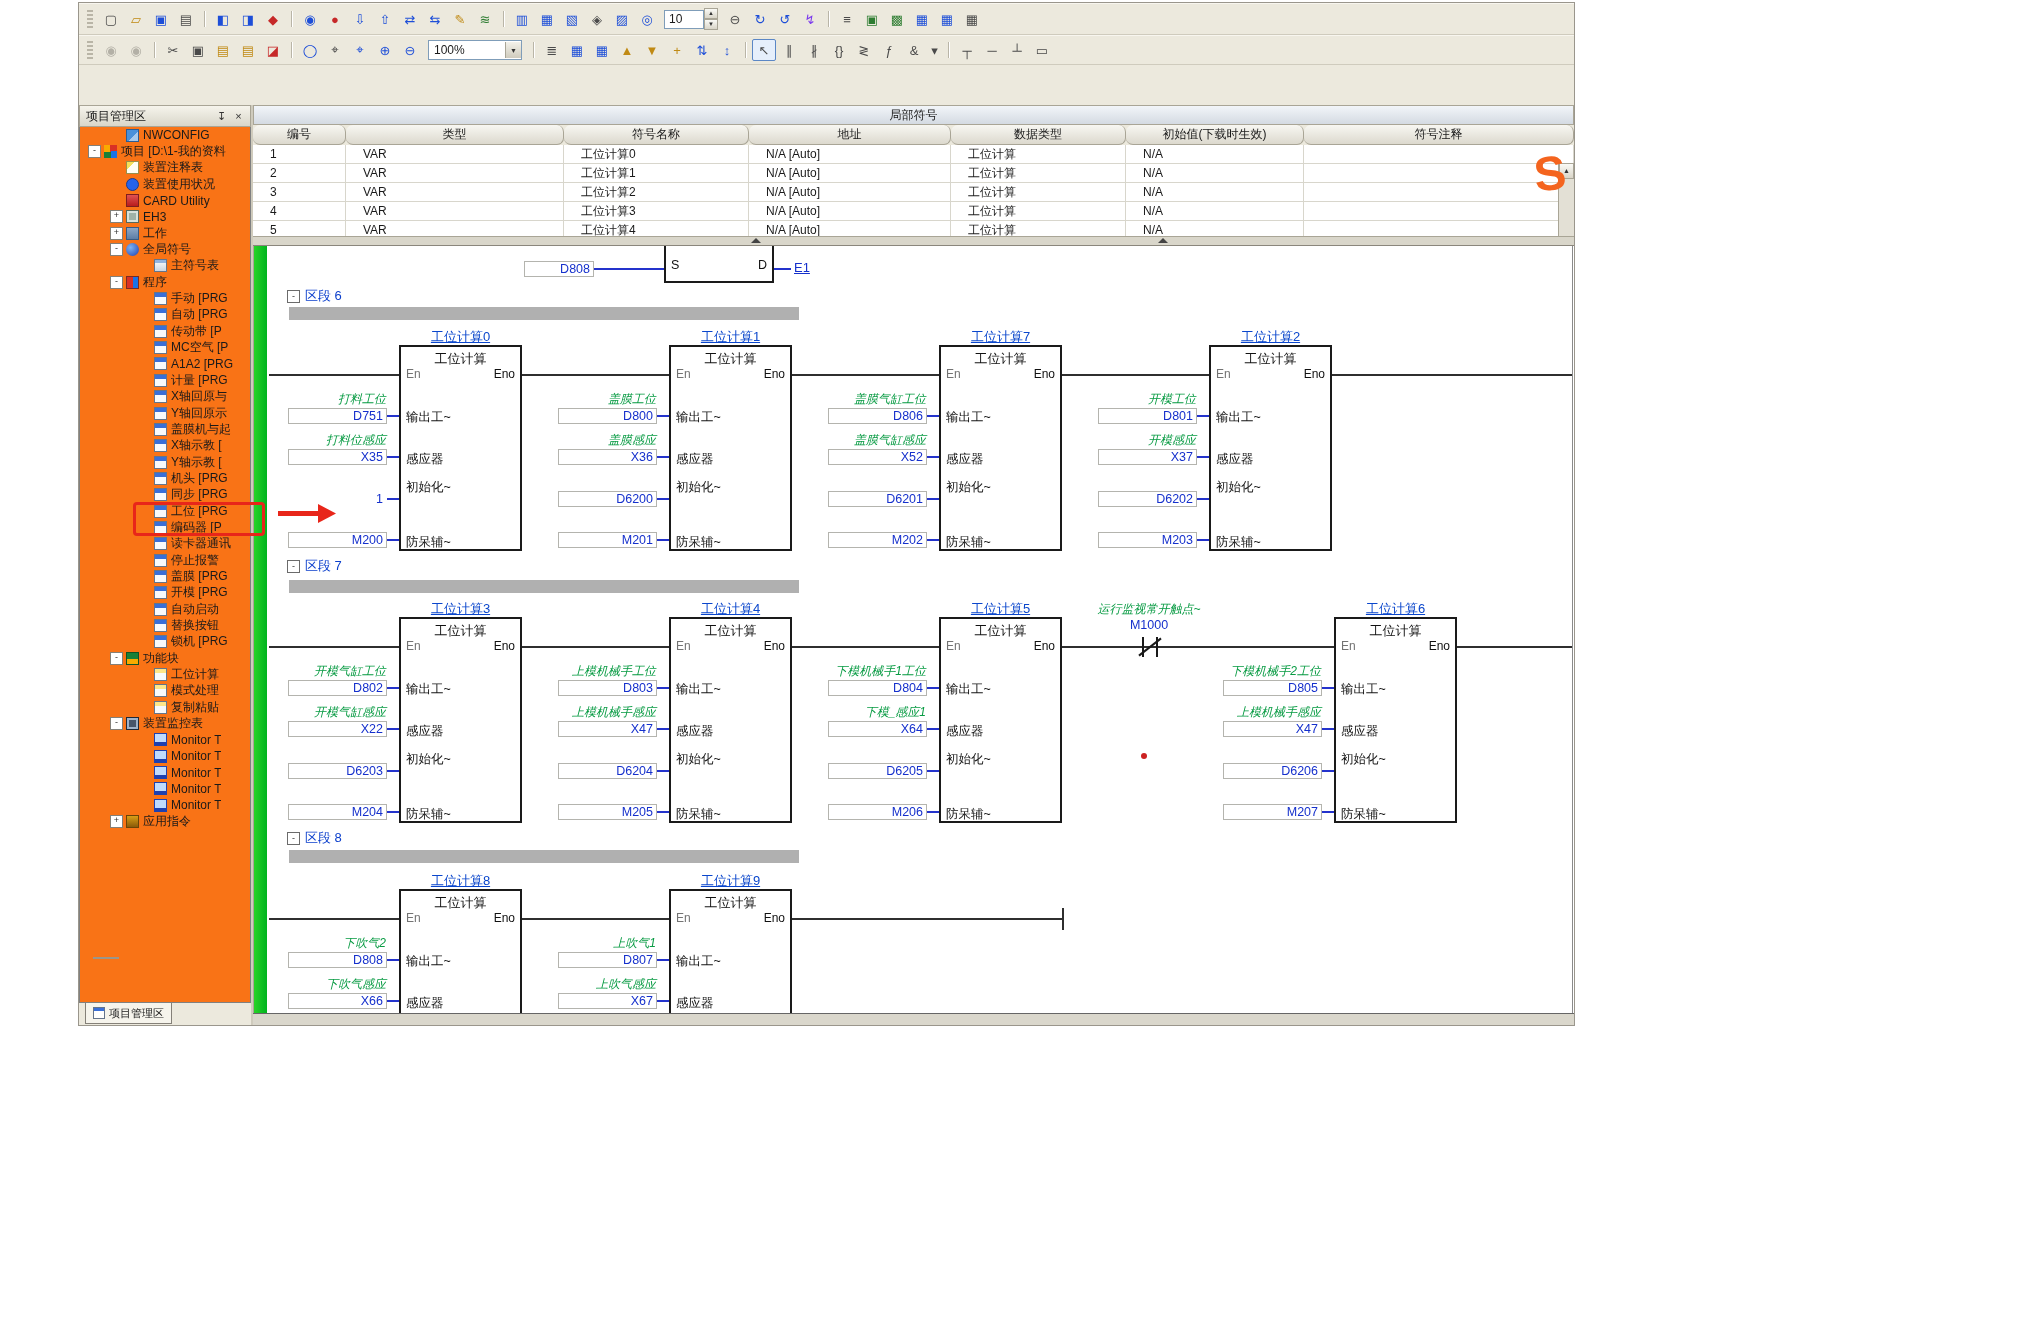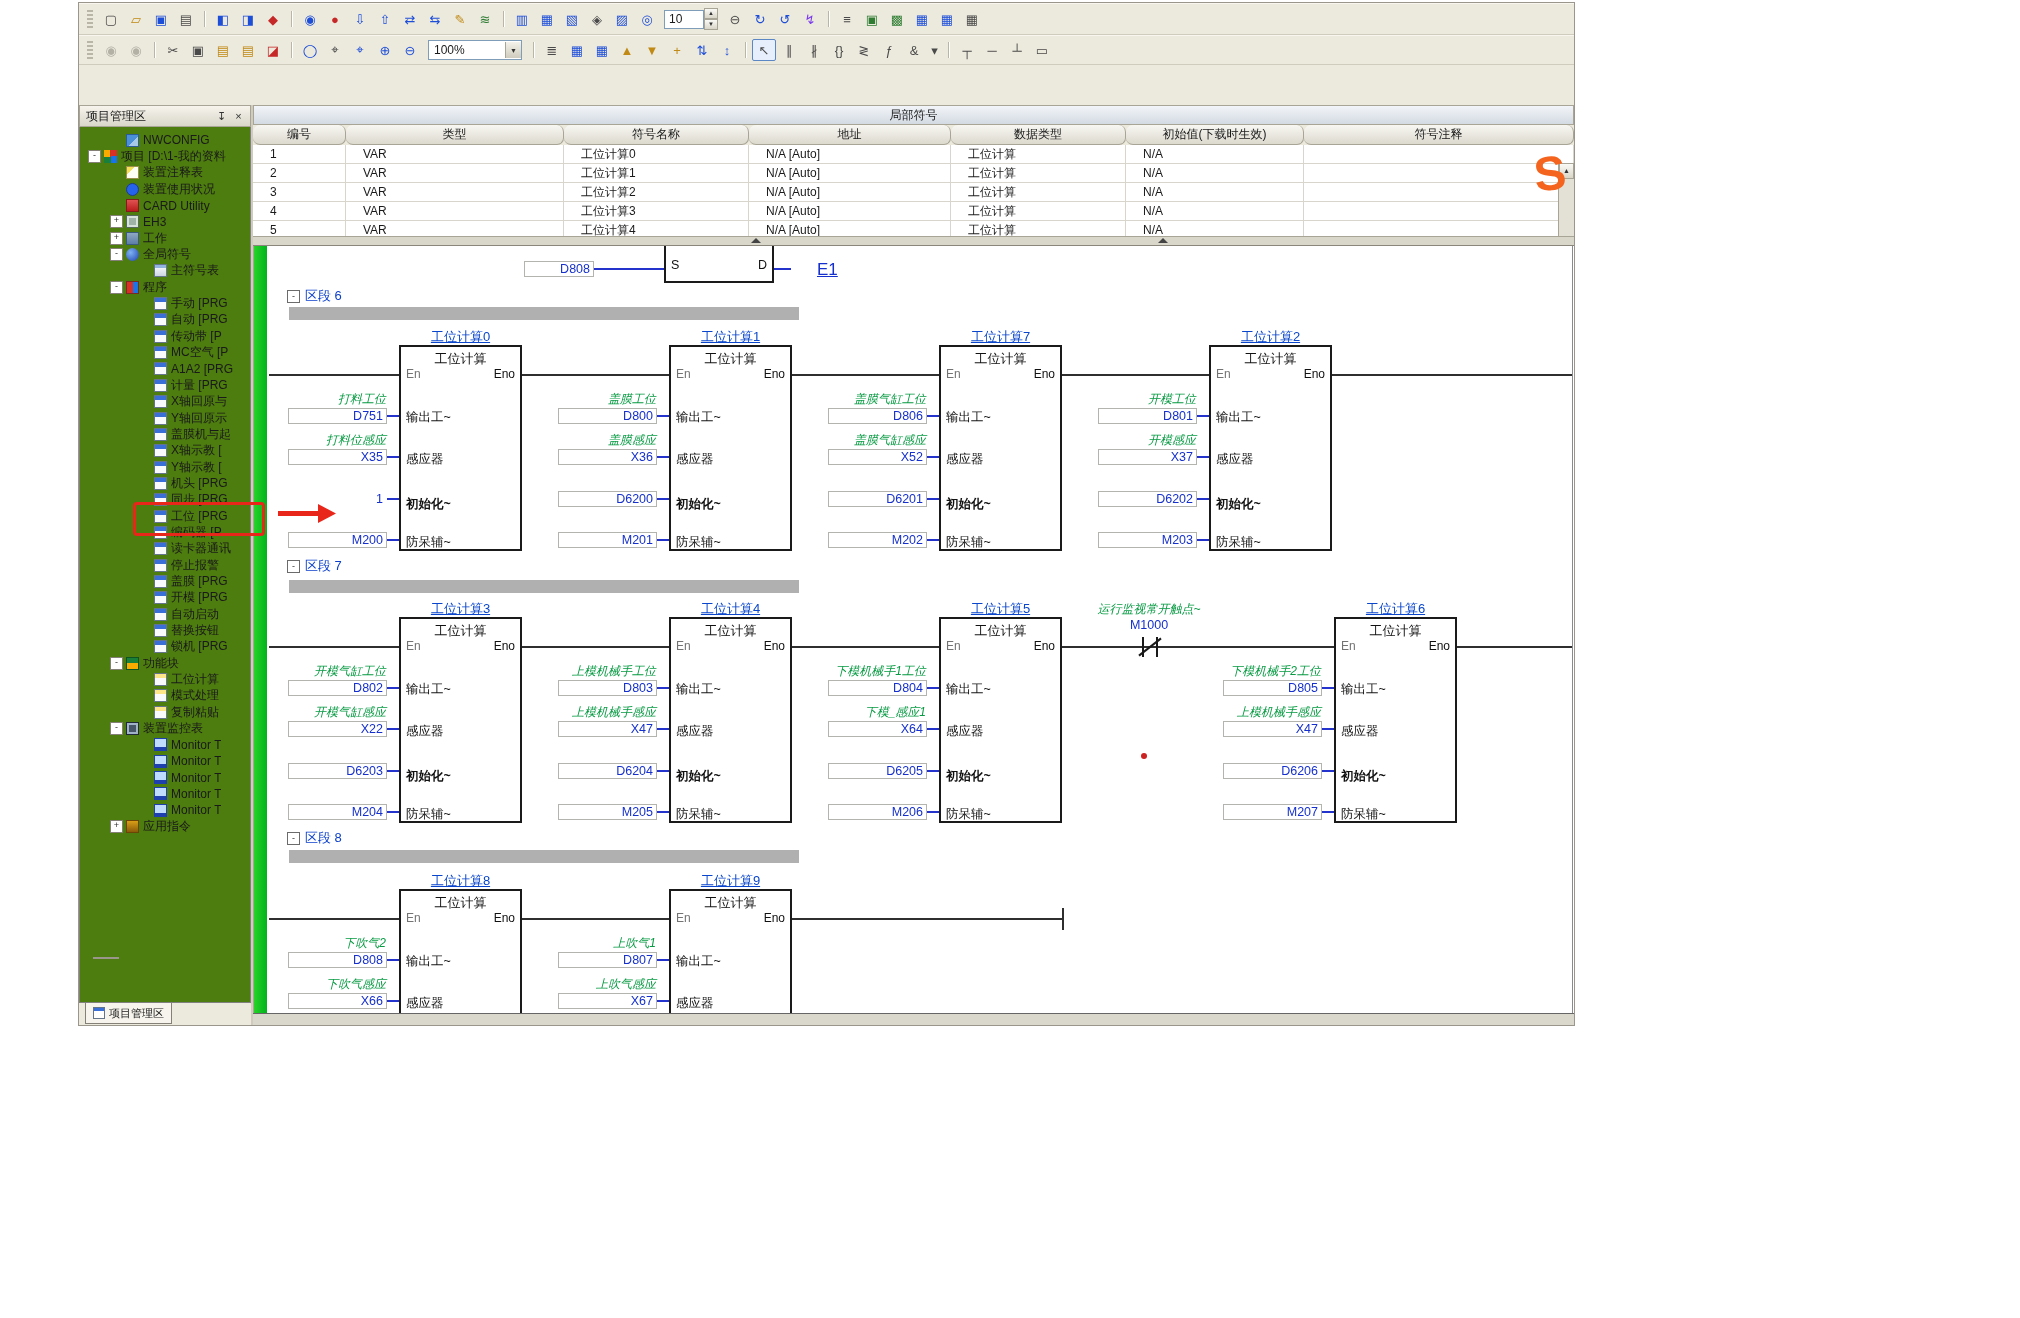--- a/index.html
+++ b/index.html
@@ -51,22 +51,22 @@
   
   .main{position:absolute;left:0;top:102px;right:0;bottom:0;display:flex;}
   
   .lpanel{width:172px;flex:none;display:flex;flex-direction:column;background:#ece9dd;
           border-right:2px solid #cfcbbd;position:relative;}
   .lp-head{height:20px;display:flex;align-items:center;padding:0 3px 0 6px;
            background:linear-gradient(#f6f4ec,#d9d6ca);border:1px solid #a9a596;font-size:12px;}
   .lp-title{flex:1;}
   .pinbtn,.xbtn{width:15px;height:14px;display:inline-flex;align-items:center;justify-content:center;
            font-size:11px;color:#333;border:1px solid transparent;}
-  .lp-tree{flex:1;background:#4d7c0f;border:1px solid #808080;border-top:none;overflow:hidden;
-           padding-top:5px;position:relative;}
+  .lp-tree{flex:1;background:#f97316;border:1px solid #808080;border-top:none;overflow:hidden;
+           position:relative;}
   .titem{height:16.35px;display:flex;align-items:center;font-size:12px;white-space:nowrap;}
   .lvl0{padding-left:8px;} .lvl1{padding-left:30px;} .lvl2{padding-left:58px;}
   .texp{width:11px;height:11px;border:1px solid #848078;background:#fff;font-size:9px;
         line-height:9px;text-align:center;color:#333;margin-right:3px;flex:none;}
   .texp.off{visibility:hidden;}
   .ticon{width:13px;height:13px;margin-right:4px;flex:none;box-sizing:border-box;}
   .tlabel{overflow:hidden;text-overflow:clip;}
   .ic-net{background:linear-gradient(135deg,#4a90d9 55%,#a8c8ea 55%);border:1px solid #2b5c94;}
   .ic-proj{background:conic-gradient(#d93025 0 25%,#1a73e8 0 50%,#188038 0 75%,#f9ab00 0);}
   .ic-note{background:linear-gradient(135deg,#f5e05a 35%,#fffef4 35%);border:1px solid #9a8f4a;}
@@ -128,41 +128,41 @@
   .s6{top:99px;} .s7{top:371px;} .s8{top:643px;}
   .c0{left:28px;} .c1{left:298px;} .c2{left:568px;} .c3{left:838px;} .c3b{left:963px;}
   .fb-inst{position:absolute;left:117px;top:-17px;width:123px;text-align:center;font-size:13px;
            color:#0a46cc;text-decoration:underline;white-space:nowrap;}
   .fb-box{position:absolute;left:117px;top:0;width:123px;height:206px;border:2px solid #1a1a1a;
           background:#fff;box-sizing:border-box;}
   .fb-title{position:absolute;top:3px;left:0;right:0;text-align:center;font-size:13px;color:#111;}
   .fb-en{position:absolute;left:5px;top:20px;font-size:12px;color:#737373;}
   .fb-eno{position:absolute;right:5px;top:20px;font-size:12px;color:#111;}
   .fb-pin{position:absolute;left:5px;font-size:12.5px;color:#111;white-space:nowrap;}
-  .p0{top:62px;} .p1{top:104px;} .p2{top:149px;font-weight:bold;} .p3{top:187px;}
+  .p0{top:62px;} .p1{top:104px;} .p2{top:132px;} .p3{top:187px;}
   .oprow{position:absolute;left:0;width:117px;height:36px;}
   .or0{top:46px;} .or1{top:87px;} .or2{top:129px;} .or3{top:170px;}
   .op-cmt{position:absolute;left:0;right:13px;top:0;height:14px;text-align:right;
           font-size:12px;font-style:italic;color:#089b43;white-space:nowrap;}
   .op-box{position:absolute;left:6px;right:12px;top:17px;height:16px;border:1px solid #b4b4ae;
           background:#fff;box-sizing:border-box;display:flex;align-items:center;justify-content:flex-end;}
   .op-box.bare{border-color:transparent;background:transparent;}
   .op-val{font-size:12.5px;color:#1530cc;padding-right:3px;white-space:nowrap;}
   .op-stub{position:absolute;right:0;top:24px;width:12px;height:2px;background:#2433cc;}
   
   .tp-box{position:absolute;left:410px;top:-28px;width:110px;height:65px;border:2px solid #1a1a1a;
           background:#fff;box-sizing:border-box;}
   .tp-s{position:absolute;left:5px;bottom:9px;font-size:12.5px;color:#111;}
   .tp-d{position:absolute;right:5px;bottom:9px;font-size:12.5px;color:#111;}
   .tp-opbox{position:absolute;left:270px;top:15px;width:70px;height:16px;border:1px solid #b4b4ae;
             background:#fff;box-sizing:border-box;display:flex;align-items:center;justify-content:flex-end;}
   .tp-opbox span{font-size:12.5px;color:#1530cc;padding-right:3px;}
   .tp-stub1{position:absolute;left:340px;top:22px;width:70px;height:2px;background:#2433cc;}
   .tp-stub2{position:absolute;left:520px;top:22px;width:17px;height:2px;background:#2433cc;}
-  .tp-out{position:absolute;left:540px;top:14px;font-size:17px;color:#1530cc;text-decoration:underline;margin-left:23px;}
+  .tp-out{position:absolute;left:540px;top:14px;font-size:13px;color:#1530cc;text-decoration:underline;}
   
   .contact{position:absolute;left:820px;top:355px;width:150px;height:60px;}
   .ct-cmt{position:absolute;top:0;left:0;right:0;text-align:center;font-size:12px;font-style:italic;color:#089b43;white-space:nowrap;}
   .ct-op{position:absolute;top:17px;left:0;right:0;text-align:center;font-size:12.5px;color:#1530cc;}
   .ct-b1,.ct-b2{position:absolute;top:36px;width:2px;height:20px;background:#1a1a1a;}
   .ct-b1{left:68px;} .ct-b2{left:82px;}
   .ct-slash{position:absolute;left:62px;top:45px;width:28px;height:2px;background:#1a1a1a;
             transform:rotate(-38deg);}
   .bstrip{flex:1;background:#dad7cc;border-top:1px solid #666;}
   

